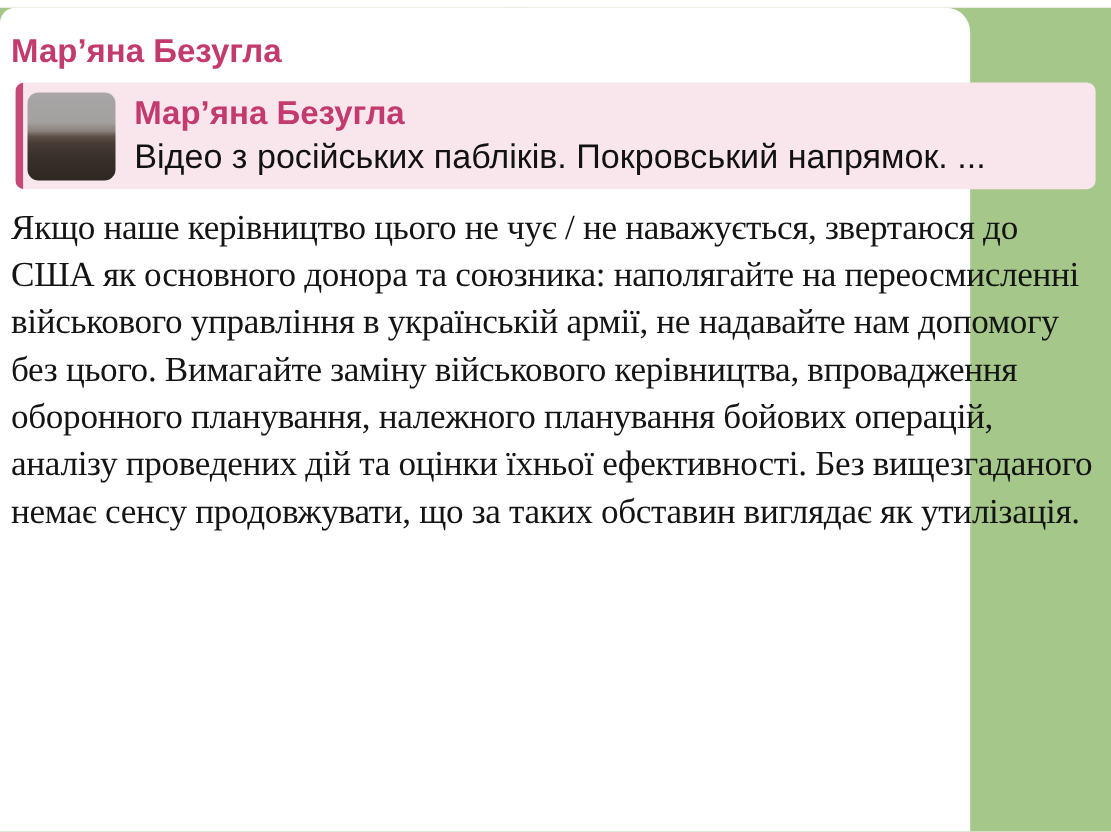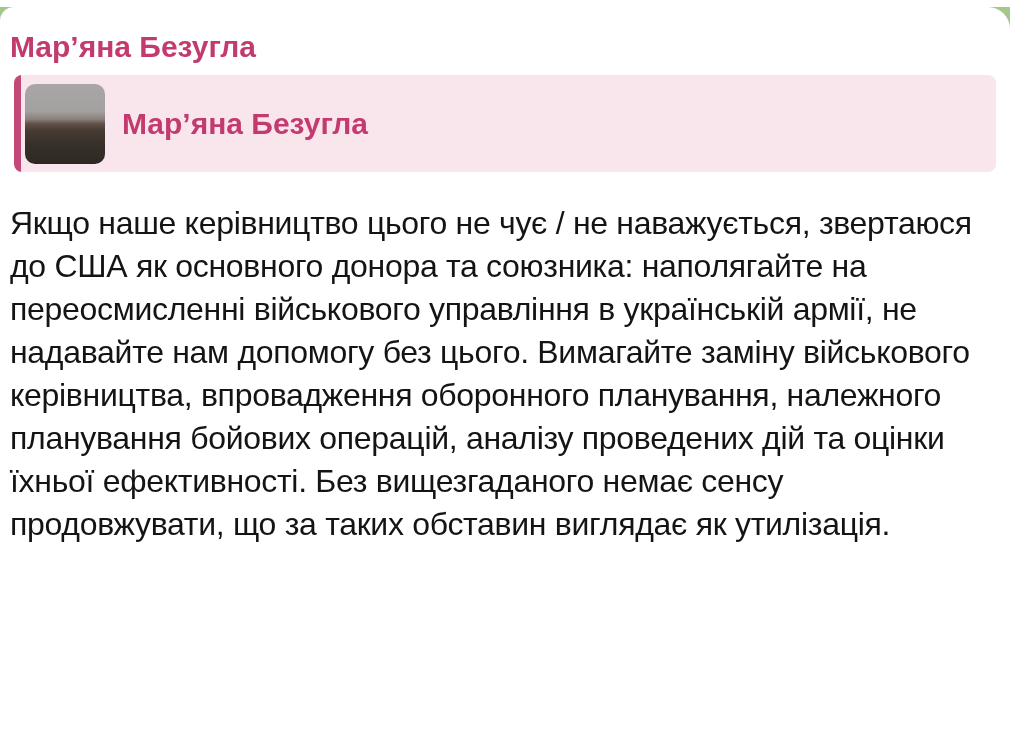--- a/index.html
+++ b/index.html
@@ -13,21 +13,21 @@
     background-color: #a5c789;
     background-image:
       radial-gradient(circle at 90px -6px, rgba(255,255,255,0.22) 0 12px, rgba(255,255,255,0) 13px),
       radial-gradient(circle at 250px 4px, rgba(255,255,255,0.14) 0 16px, rgba(255,255,255,0) 17px),
       radial-gradient(circle at 470px -4px, rgba(120,150,90,0.25) 0 10px, rgba(120,150,90,0) 11px),
       radial-gradient(circle at 640px 2px, rgba(255,255,255,0.18) 0 14px, rgba(255,255,255,0) 15px),
       radial-gradient(circle at 835px -8px, rgba(255,255,255,0.20) 0 18px, rgba(255,255,255,0) 19px);
   }
   .bubble {
     margin-top: 7px;
-    width: 1010px;
+    width: 882px;
     height: 749px;
     background: #ffffff;
     border-radius: 14px 22px 0 0;
     padding: 18px 14px 0 10px;
   }
   .author {
     color: #c23a6e;
     font-size: 30px;
     font-weight: bold;
     line-height: 36px;
@@ -77,22 +77,23 @@
     line-height: 38px;
   }
   .qtext {
     color: #121212;
     font-size: 31px;
     line-height: 40px;
     white-space: nowrap;
     overflow: hidden;
   }
   .msg {
-    margin-top: 30px;
+    margin-top: 13px;
     width: 986px;
+    font-family: Liberation Serif, serif;
   }
   .msg p {
     color: #141414;
     font-size: 32px;
     line-height: 43px;
     letter-spacing: -0.3px;
     margin-bottom: 43px;
   }
 </style>
 </head>
@@ -101,20 +102,21 @@
 <div class="chat-bg">
   <div class="bubble">
 
     <div class="author">Мар’яна Безугла</div>
 
     <div class="quote">
       <div class="stripe"></div>
       <div class="thumb"></div>
       <div class="qcol">
         <div class="qauthor">Мар’яна Безугла</div>
+        <div class="qtext">Відео з російських пабліків. Покровський напрямок. ...</div>
       </div>
     </div>
 
     <div class="msg">
       <p>Якщо наше керівництво цього не чує / не наважується, звертаюся до США як основного донора та союзника: наполягайте на переосмисленні військового управління в українській армії, не надавайте нам допомогу без цього. Вимагайте заміну військового керівництва, впровадження оборонного планування, належного планування бойових операцій, аналізу проведених дій та оцінки їхньої ефективності. Без вищезгаданого немає сенсу продовжувати, що за таких обставин виглядає як утилізація.</p>
     </div>
 
   </div>
 </div>
 

